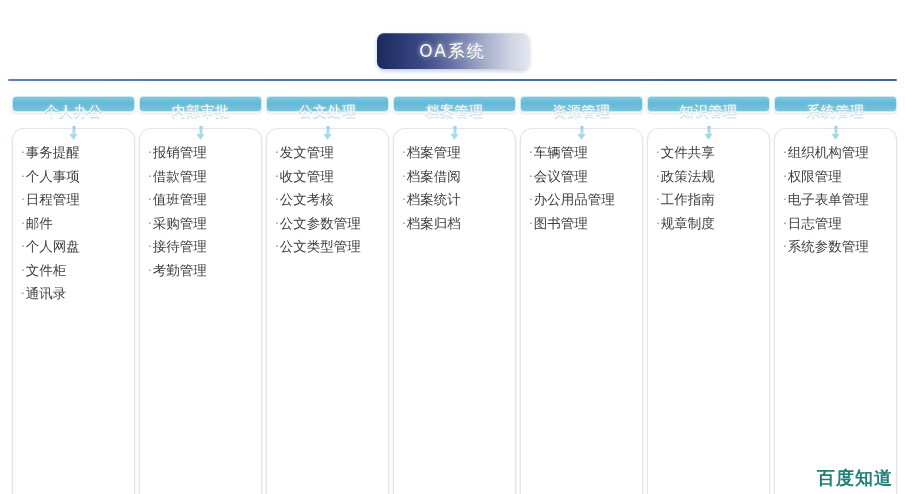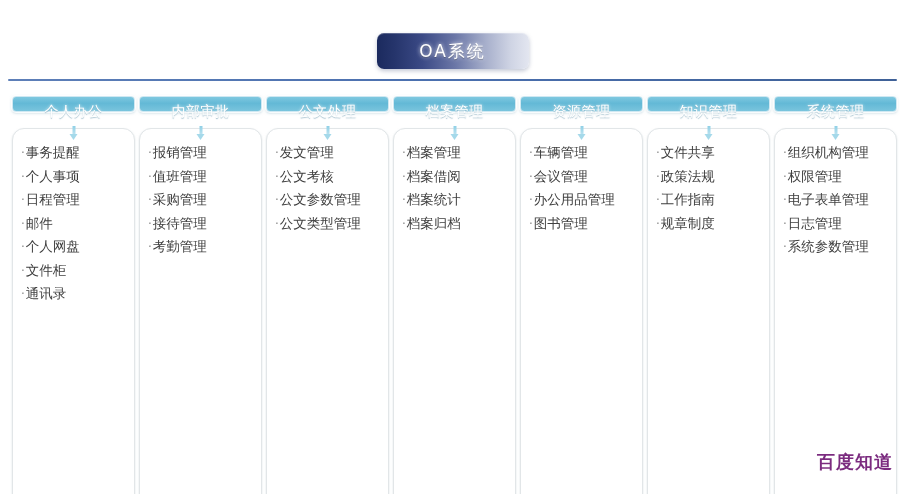--- a/index.html
+++ b/index.html
@@ -133,24 +133,24 @@
   .item .dot {
     color: #8a8a8a;
     font-size: 12px;
     margin-right: 1px;
   }
 
   
   .watermark {
     position: absolute;
     right: 12px;
-    bottom: 20px;
+    bottom: 4px;
     font-size: 18px;
     font-weight: bold;
-    color: #701a75;
+    color: #0f766e;
     letter-spacing: 1px;
     text-shadow: 0 1px 0 rgba(255,255,255,0.8);
     opacity: 0.92;
   }
 </style>
 </head>
 <body>
 
 <div class="title-wrap">
   <div class="title-box">OA系统</div>
@@ -176,34 +176,36 @@
       </div>
     </div>
     <div class="column">
       <div class="col-header">内部审批</div>
       <div class="connector">
         <div class="stem"></div>
         <div class="head"></div>
       </div>
       <div class="col-body">
         <div class="item"><span class="dot">·</span><span>报销管理</span></div>
+        <div class="item"><span class="dot">·</span><span>借款管理</span></div>
         <div class="item"><span class="dot">·</span><span>值班管理</span></div>
         <div class="item"><span class="dot">·</span><span>采购管理</span></div>
         <div class="item"><span class="dot">·</span><span>接待管理</span></div>
         <div class="item"><span class="dot">·</span><span>考勤管理</span></div>
       </div>
     </div>
     <div class="column">
       <div class="col-header">公文处理</div>
       <div class="connector">
         <div class="stem"></div>
         <div class="head"></div>
       </div>
       <div class="col-body">
         <div class="item"><span class="dot">·</span><span>发文管理</span></div>
+        <div class="item"><span class="dot">·</span><span>收文管理</span></div>
         <div class="item"><span class="dot">·</span><span>公文考核</span></div>
         <div class="item"><span class="dot">·</span><span>公文参数管理</span></div>
         <div class="item"><span class="dot">·</span><span>公文类型管理</span></div>
       </div>
     </div>
     <div class="column">
       <div class="col-header">档案管理</div>
       <div class="connector">
         <div class="stem"></div>
         <div class="head"></div>

